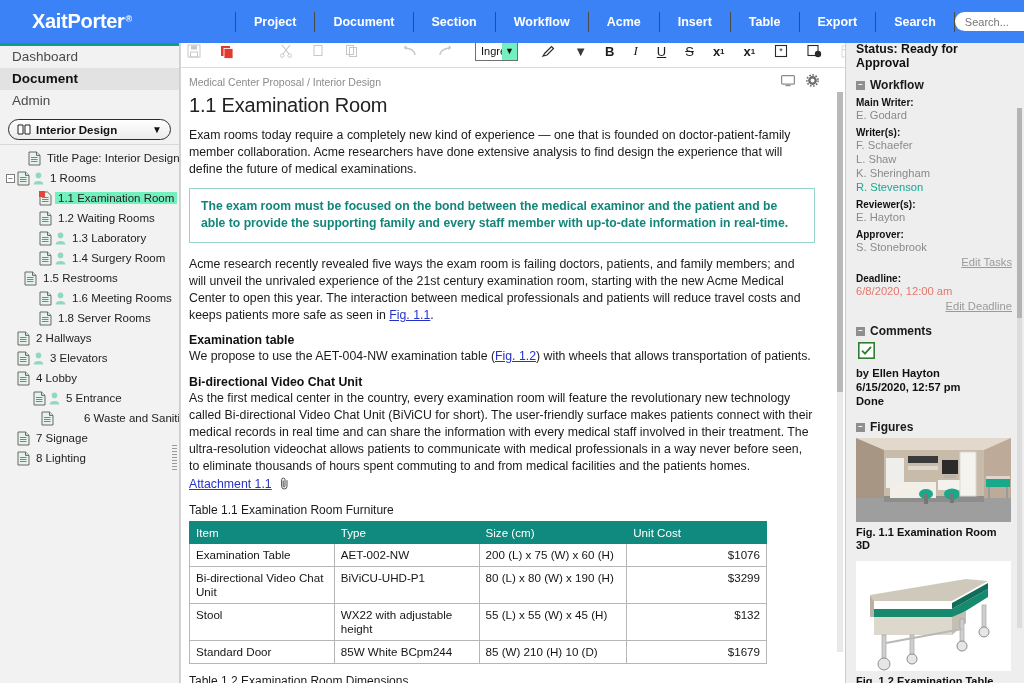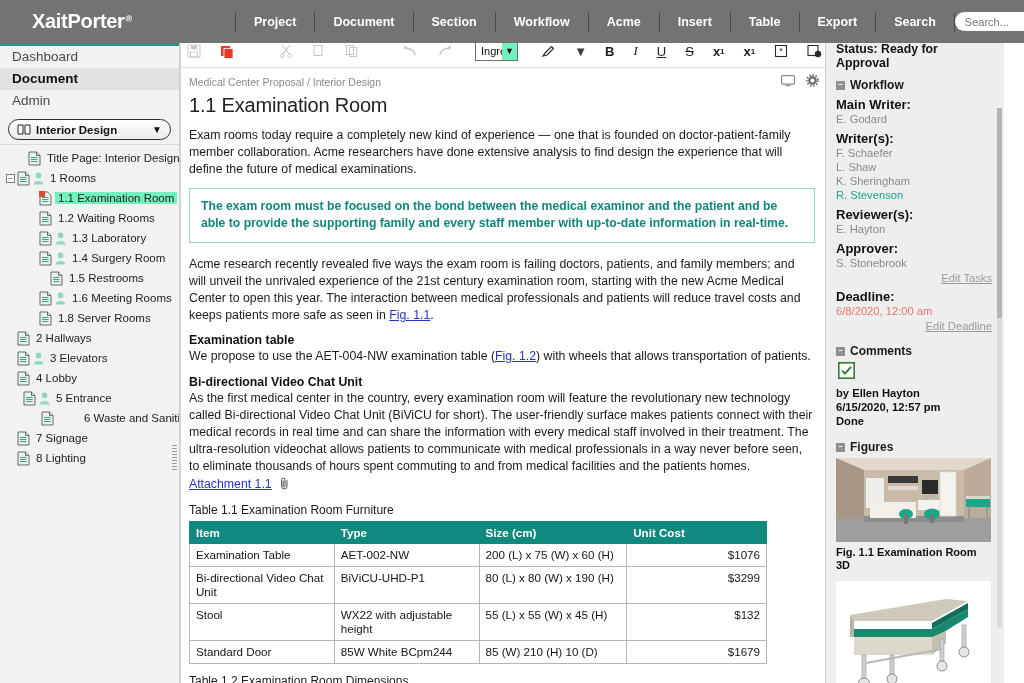--- a/index.html
+++ b/index.html
@@ -9,21 +9,21 @@
     width: 1024px; height: 683px;
     overflow: hidden;
     font-family: "Liberation Sans", sans-serif;
     background: #ffffff;
     -webkit-font-smoothing: antialiased;
   }
 
   
   #topbar {
     position: absolute; left: 0; top: 0; width: 1024px; height: 43px;
-    background: #737373;
+    background: #3b82f6;
     display: flex; align-items: center;
     z-index: 20;
   }
   #brand {
     width: 180px; flex: 0 0 180px;
     color: #ffffff; font-size: 20px; font-weight: bold;
     letter-spacing: -0.3px; padding-left: 32px;
     display: flex; align-items: baseline;
   }
   #brand .reg { font-size: 9px; position: relative; top: -6px; margin-left: 1px; }
@@ -147,47 +147,47 @@
   #callout p {
     margin: 0; font-size: 12.2px; font-weight: bold; line-height: 17.5px;
     color: #12867a;
   }
   a.dlink { color: #2432c9; text-decoration: underline; }
   h3.sub { font-size: 12.3px; font-weight: bold; color: #111; margin: 6px 0 1px 0; }
   p.tbl-cap { font-size: 12px; color: #1b1b1b; margin: 10px 0 4px 0; }
 
   table.dt { border-collapse: collapse; width: 578px; font-size: 11.6px; }
   table.dt th {
-    background: #10897e; color: #ffffff; font-weight: bold;
+    background: #10897e; color: #ffffff; font-weight: normal;
     text-align: left; padding: 4px 6px; border: 1px solid #10897e;
   }
   table.dt td {
     border: 1px solid #b6b6b6; padding: 4px 6px; color: #151515;
     vertical-align: top; line-height: 14px;
   }
   th.num, td.num { text-align: right; }
 
   
   #rpanel {
-    position: absolute; left: 825px; top: 34px; width: 179px; height: 649px;
+    position: absolute; left: 845px; top: 34px; width: 179px; height: 649px;
     background: #eeeeee; border-left: 1px solid #cdcdcd;
     overflow: hidden; padding: 0 0 0 0;
   }
   #rinner { padding: 8px 12px 0 10px; }
   #rstatus { font-size: 12.3px; font-weight: bold; color: #111; margin-bottom: 8px; }
   .sect-head {
     display: flex; align-items: center; font-size: 12px; font-weight: bold;
     color: #1a1a1a; margin: 6px 0 4px 0; cursor: pointer;
   }
   .minus {
     width: 9px; height: 9px; background: #8f8f8f; color: #fff;
     font-size: 8px; line-height: 7px; text-align: center; margin-right: 5px;
     flex: 0 0 9px;
   }
-  .rlabel { font-size: 13px; font-weight: bold; color: #111; margin-top: 5px; }
+  .rlabel { font-size: 10px; font-weight: bold; color: #111; margin-top: 5px; }
   .rval { font-size: 11.2px; color: #8a8a8a; line-height: 14px; }
   .rval.hl { color: #17a88f; }
   .rval.red { color: #e8756b; }
   .rlink { font-size: 11.2px; color: #9a9a9a; text-decoration: underline;
            display: block; text-align: right; margin-top: 2px; cursor: pointer; }
   .cm-note { font-size: 11.2px; color: #111; line-height: 14px; font-weight: bold; }
   .fig-cap { font-size: 11px; font-weight: bold; color: #111; line-height: 13px; margin: 4px 0 0 0; }
   #rscroll { position: absolute; right: 2px; top: 74px; width: 5px; height: 520px; background: #dcdcdc; }
   #rscroll .thumb { width: 5px; height: 210px; background: #b4b4b4; }
 </style>
@@ -306,21 +306,21 @@
               <rect x="3" y="6" width="6.5" height="1" fill="#4b9e80"></rect>
               <rect x="3" y="8" width="6.5" height="1" fill="#4b9e80"></rect>
               <rect x="3" y="10" width="6.5" height="1" fill="#4b9e80"></rect>
             </svg></span>
           <span class="perico"><svg width="11" height="13" viewBox="0 0 11 13">
               <circle cx="5.5" cy="3.4" r="2.8" fill="#8fd9c0"></circle>
               <path d="M0.6 12.4 C0.6 7.8 10.4 7.8 10.4 12.4 Z" fill="#8fd9c0"></path>
             </svg></span>
           <span class="lbl">1.4 Surgery Room</span>
         </div>
-        <div class="trow" style="padding-left: 39px;">
+        <div class="trow" style="padding-left: 13px;">
           <span class="spacer9"></span>
           <span class="docico"><svg width="13" height="15" viewBox="0 0 13 15">
               <path d="M1 1 H8.5 L12 4.4 V14 H1 Z" fill="#e6f2ec" stroke="#5a5a5a" stroke-width="0.9"></path>
               <path d="M8.5 1 V4.4 H12" fill="#cfe5da" stroke="#5a5a5a" stroke-width="0.9"></path>
               <rect x="3" y="6" width="6.5" height="1" fill="#4b9e80"></rect>
               <rect x="3" y="8" width="6.5" height="1" fill="#4b9e80"></rect>
               <rect x="3" y="10" width="6.5" height="1" fill="#4b9e80"></rect>
             </svg></span>
           <span class="lbl">1.5 Restrooms</span>
         </div>
@@ -380,21 +380,21 @@
           <span class="spacer9"></span>
           <span class="docico"><svg width="13" height="15" viewBox="0 0 13 15">
               <path d="M1 1 H8.5 L12 4.4 V14 H1 Z" fill="#e6f2ec" stroke="#5a5a5a" stroke-width="0.9"></path>
               <path d="M8.5 1 V4.4 H12" fill="#cfe5da" stroke="#5a5a5a" stroke-width="0.9"></path>
               <rect x="3" y="6" width="6.5" height="1" fill="#4b9e80"></rect>
               <rect x="3" y="8" width="6.5" height="1" fill="#4b9e80"></rect>
               <rect x="3" y="10" width="6.5" height="1" fill="#4b9e80"></rect>
             </svg></span>
           <span class="lbl">4 Lobby</span>
         </div>
-        <div class="trow" style="padding-left: 12px;">
+        <div class="trow" style="padding-left: 22px;">
           <span class="spacer9"></span>
           <span class="docico"><svg width="13" height="15" viewBox="0 0 13 15">
               <path d="M1 1 H8.5 L12 4.4 V14 H1 Z" fill="#e6f2ec" stroke="#5a5a5a" stroke-width="0.9"></path>
               <path d="M8.5 1 V4.4 H12" fill="#cfe5da" stroke="#5a5a5a" stroke-width="0.9"></path>
               <rect x="3" y="6" width="6.5" height="1" fill="#4b9e80"></rect>
               <rect x="3" y="8" width="6.5" height="1" fill="#4b9e80"></rect>
               <rect x="3" y="10" width="6.5" height="1" fill="#4b9e80"></rect>
             </svg></span>
           <span class="perico"><svg width="11" height="13" viewBox="0 0 11 13">
               <circle cx="5.5" cy="3.4" r="2.8" fill="#8fd9c0"></circle>

